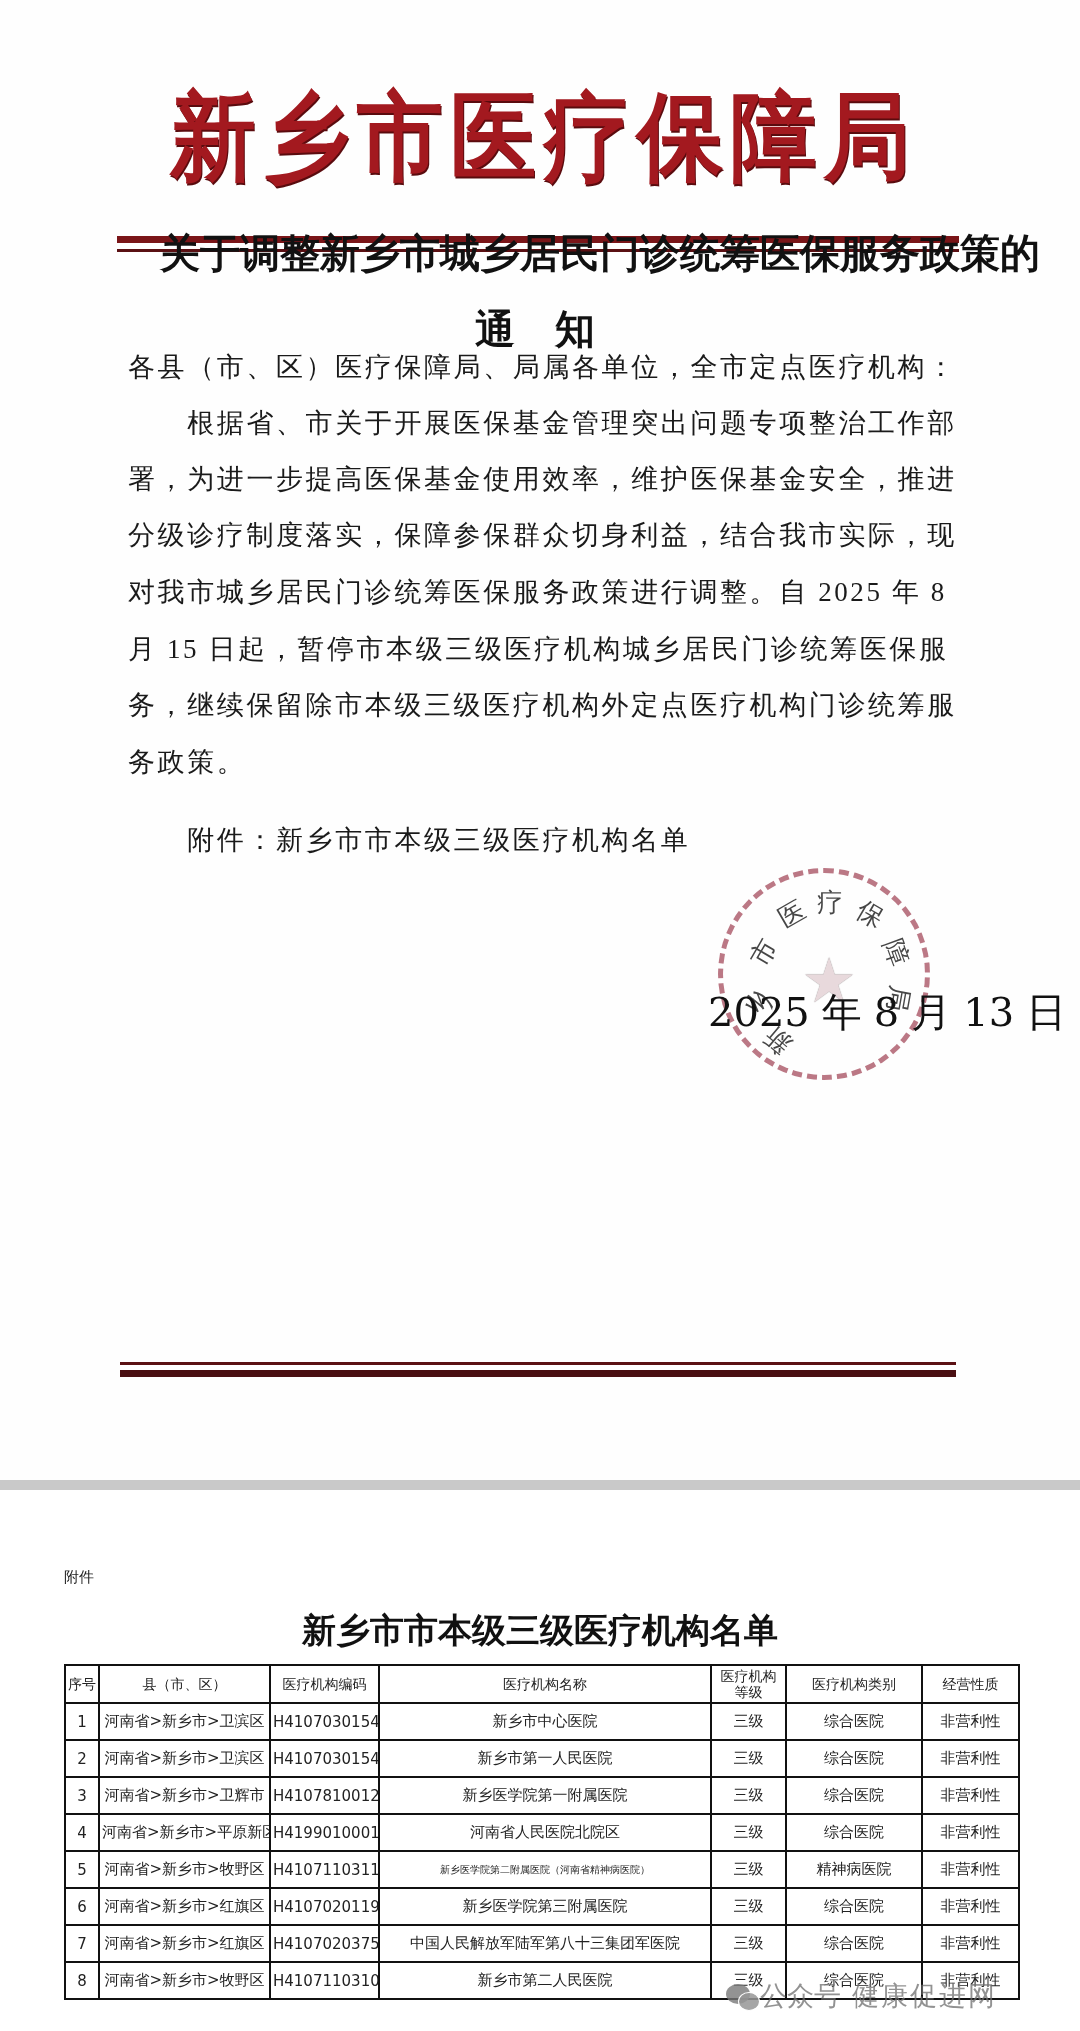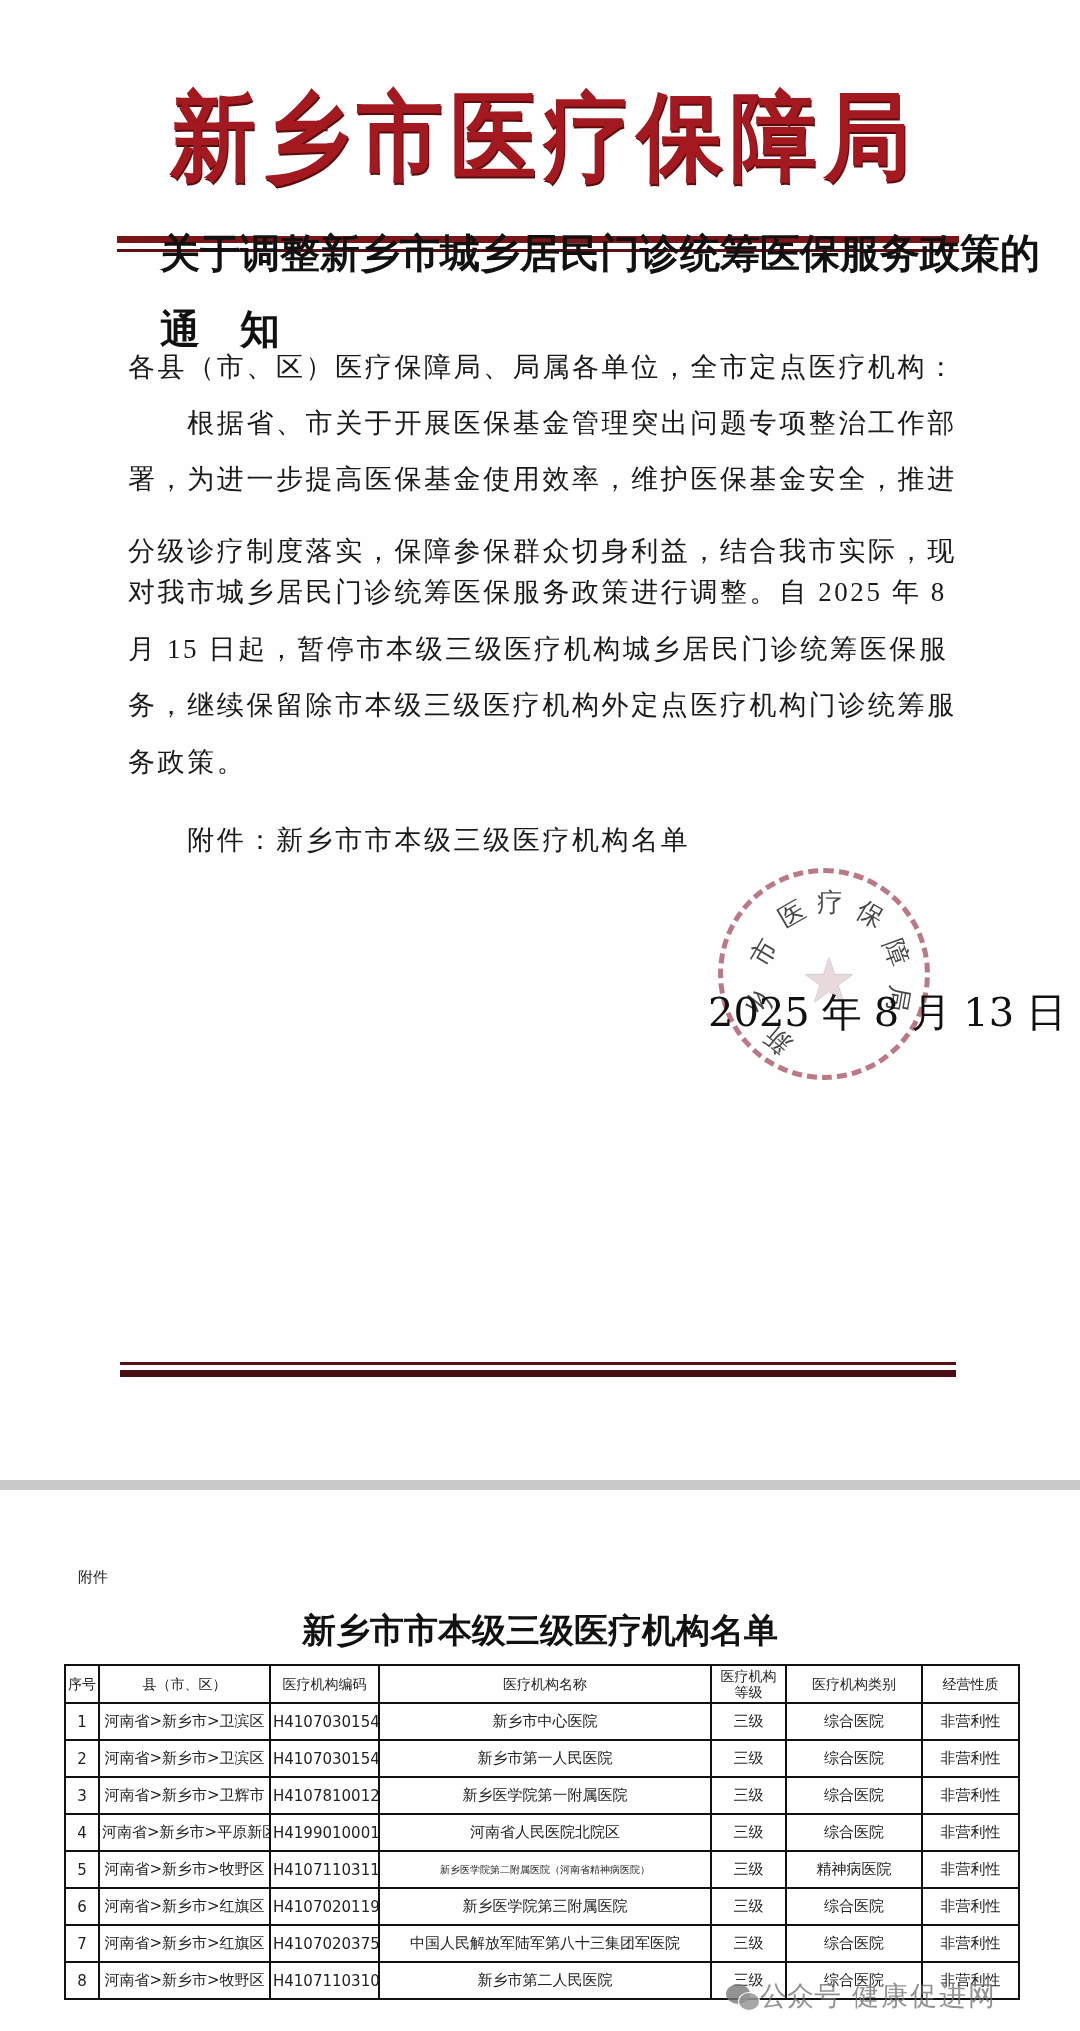--- a/index.html
+++ b/index.html
@@ -24,21 +24,21 @@
 
     .rule-thick { position: absolute; height: 7px; background: #7a1518; }
     .rule-thin { position: absolute; height: 3px; background: #5a1013; }
 
     .title1 {
       position: absolute; left: 160px; top: 226px; width: 750px; text-align: center;
       font-size: 40px; font-weight: bold; letter-spacing: 0; color: #111;
       white-space: nowrap;
     }
     .title2 {
-      position: absolute; left: 160px; top: 302px; width: 750px; 
+      position: absolute; left: 160px; top: 302px; width: 750px; text-align: center;
       font-size: 40px; font-weight: bold; color: #111; white-space: nowrap;
     }
     .title2 span + span { margin-left: 40px; }
 
     .body-text {
       position: absolute; left: 128px; width: 820px;
       font-family: Liberation Serif, serif;
       font-size: 27px; letter-spacing: 2.6px; color: #1a1a1a; white-space: nowrap;
     }
 
@@ -59,21 +59,20 @@
     .date-line {
       position: absolute; left: 708px; top: 985px; white-space: nowrap;
       font-family: "DejaVu Serif", "Liberation Serif", serif;
       font-size: 40px; color: #111;
     }
     .date-line span { margin-right: 12px; }
 
     .attach-label {
       position: absolute; left: 64px; top: 1568px; font-size: 15px; color: #222;
       font-family: "DejaVu Sans", "Liberation Sans", sans-serif;
-      margin-left: 14px;
     }
     .table-title {
       position: absolute; left: 0; width: 1080px; top: 1608px; text-align: center;
       font-size: 34px; font-weight: bold; color: #111;
     }
 
     table.inst {
       position: absolute; left: 64px; top: 1664px; width: 954px;
       border-collapse: collapse; table-layout: fixed;
       font-family: "DejaVu Sans", "Liberation Sans", sans-serif;
@@ -119,21 +118,21 @@
   <div class="rule-thin" style="left:117px; top:249px; width:842px;"></div>
 
   <div class="title1">关于调整新乡市城乡居民门诊统筹医保服务政策的</div>
   <div class="title2">
     <span>通</span><span>知</span>
   </div>
 
   <div class="body-text" style="top:349px;">各县（市、区）医疗保障局、局属各单位，全市定点医疗机构：</div>
   <div class="body-text" style="top:405px;">　　根据省、市关于开展医保基金管理突出问题专项整治工作部</div>
   <div class="body-text" style="top:461px;">署，为进一步提高医保基金使用效率，维护医保基金安全，推进</div>
-  <div class="body-text" style="top:517px;margin-top:16px;">分级诊疗制度落实，保障参保群众切身利益，结合我市实际，现</div>
+  <div class="body-text" style="top:517px;">分级诊疗制度落实，保障参保群众切身利益，结合我市实际，现</div>
   <div class="body-text" style="top:574px;">对我市城乡居民门诊统筹医保服务政策进行调整。自 2025 年 8</div>
   <div class="body-text" style="top:631px;">月 15 日起，暂停市本级三级医疗机构城乡居民门诊统筹医保服</div>
   <div class="body-text" style="top:687px;">务，继续保留除市本级三级医疗机构外定点医疗机构门诊统筹服</div>
   <div class="body-text" style="top:744px;">务政策。</div>
 
   <div class="body-text" style="top:822px;">　　附件：新乡市市本级三级医疗机构名单</div>
 
   <div class="stamp">
     <div class="star">★</div>
     <span class="arc-char" style="left:28px; top:62px; transform:rotate(-60deg);">市</span>

